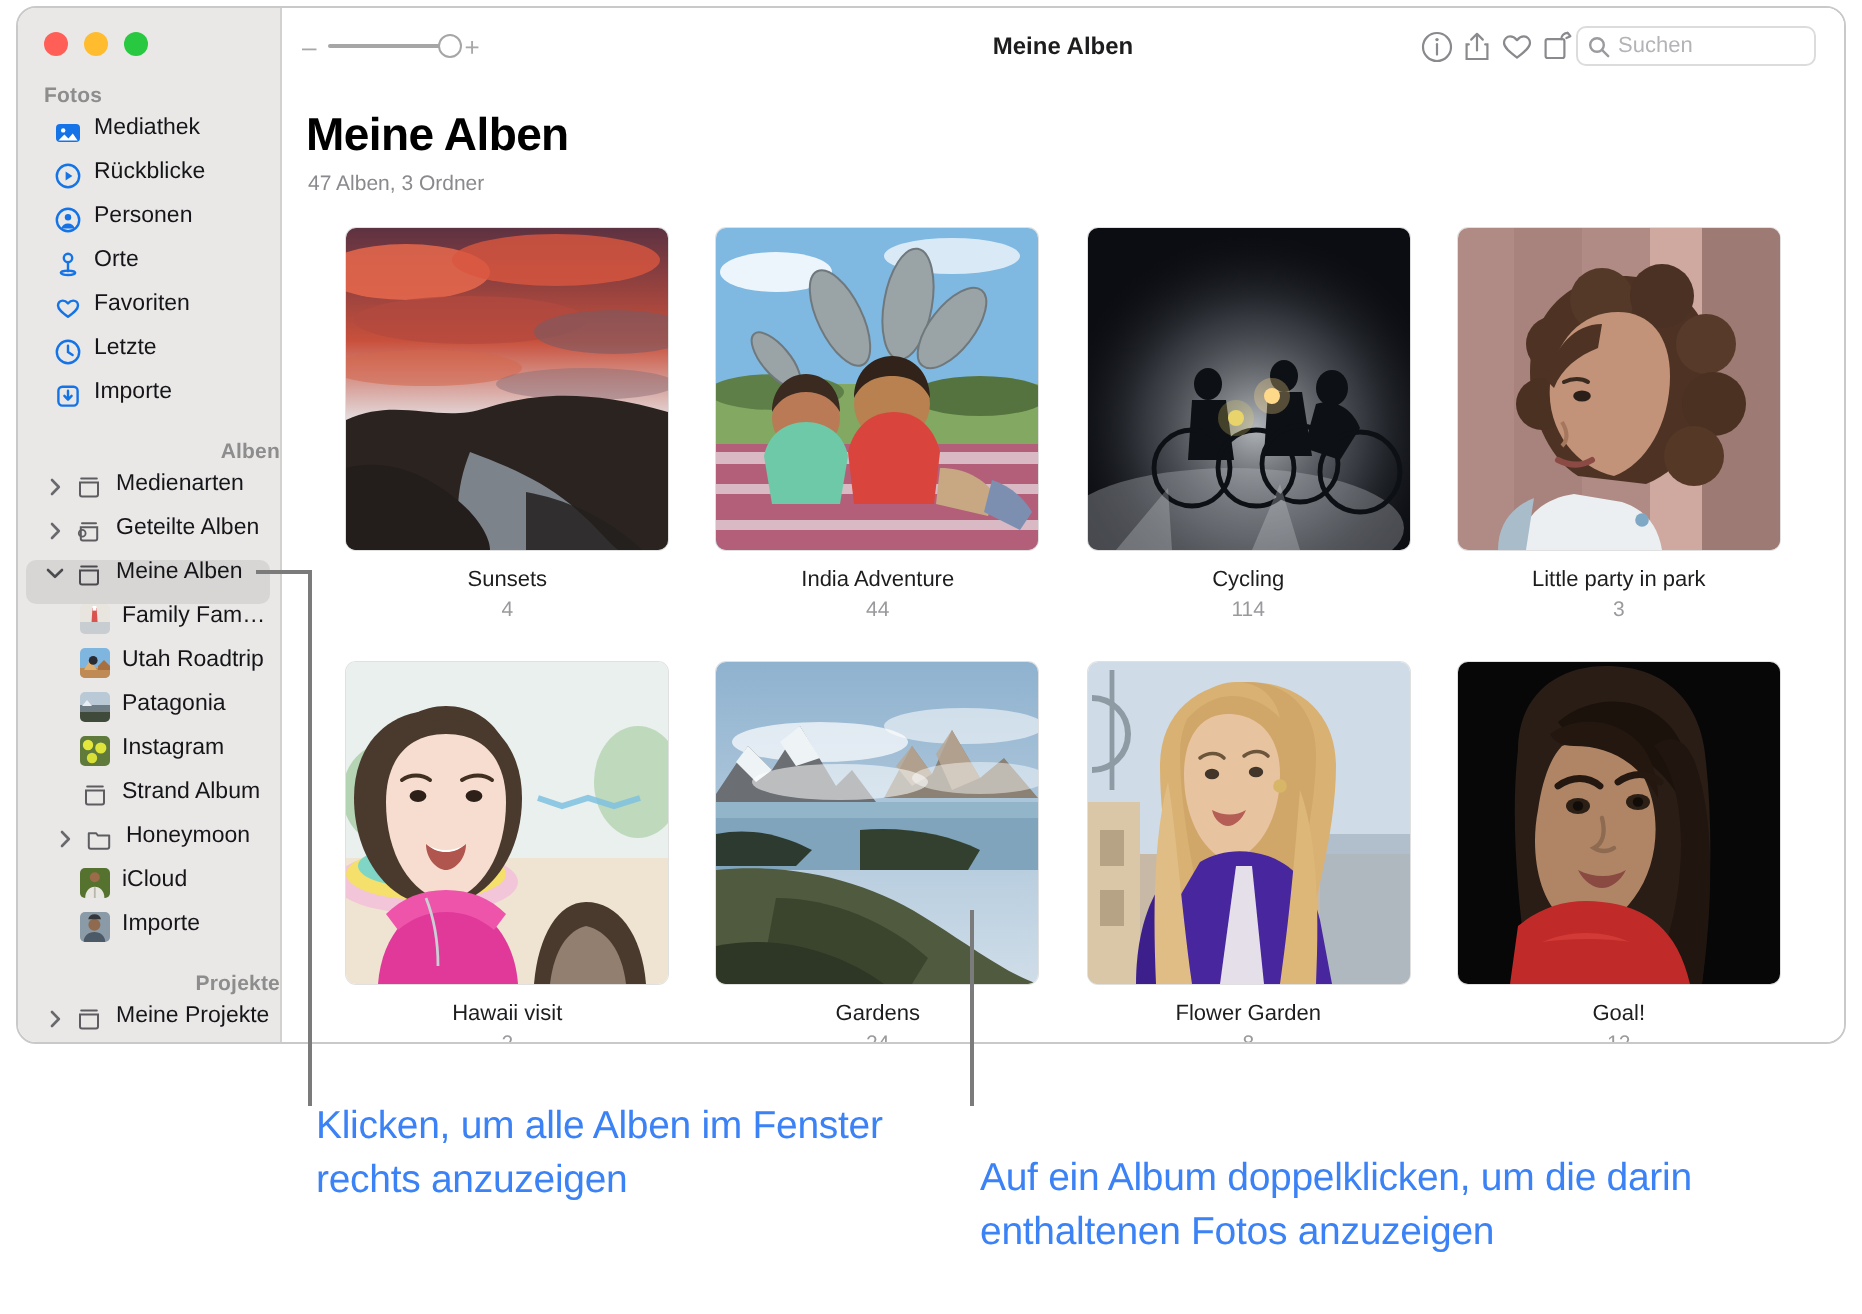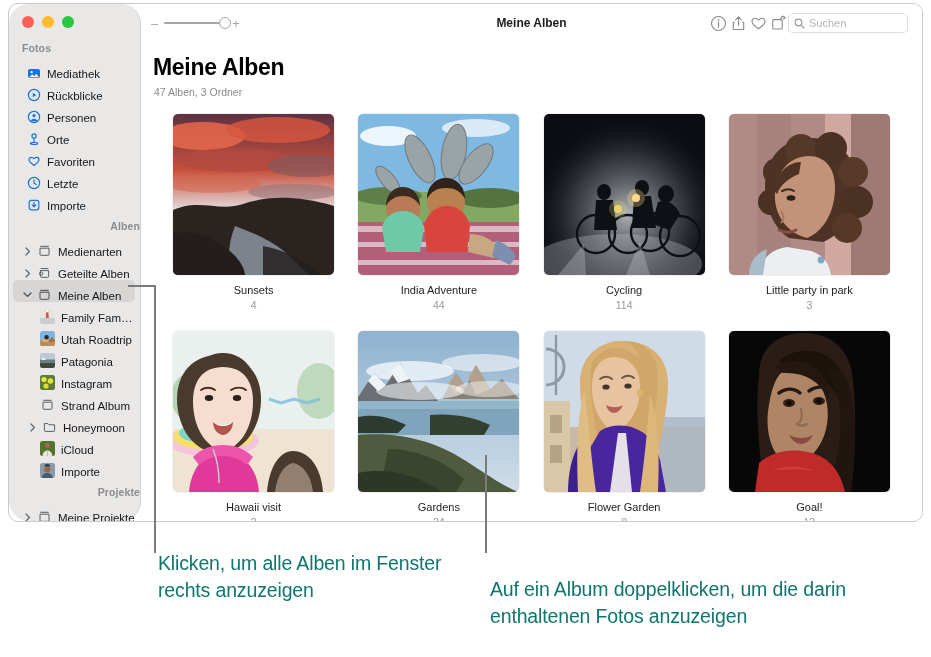--- a/index.html
+++ b/index.html
@@ -36,21 +36,20 @@
 
   
   .sidebar {
     width: 132px;
     height: 100%;
     background: #e9e8e7;
     border-right: 1px solid #d2d1d0;
     position: relative;
     padding-top: 0;
     flex: 0 0 132px;
-    border-radius: 20px;
   }
 
   .traffic {
     display: flex;
     gap: 8px;
     padding: 12px 0 0 13px;
     height: 32px;
     align-items: flex-start;
   }
   .dot { width: 12px; height: 12px; border-radius: 50%; }
@@ -62,21 +61,21 @@
     font-size: 10.5px;
     color: #8d8d8d;
     font-weight: 600;
     padding: 6px 0 4px 13px;
     letter-spacing: 0.1px;
   }
   .sb-section.tight { padding-top: 8px; text-align: right; }
 
   .sb-row {
     display: flex;
-    align-items: flex-end;
+    align-items: flex-start;
     height: 22px;
     padding-left: 13px;
     font-size: 11.5px;
     color: #16161a;
     gap: 6px;
     border-radius: 5px;
     margin: 0 5px 0 4px;
     white-space: nowrap;
   }
   .sb-row.selected { background: #d7d6d5; }
@@ -220,21 +219,21 @@
     text-align: center;
   }
 
   
   .leader { position: absolute; background: #7b7b7b; }
 
   .callout {
     position: absolute;
     font-size: 19.5px;
     line-height: 27px;
-    color: #0f766e;
+    color: #3b82f6;
     letter-spacing: -0.15px;
   }
   #callout-left  { left: 158px; top: 550px; width: 300px; }
   #callout-right { left: 490px; top: 576px; width: 400px; }
 </style>
 </head>
 <body>
 
 <div id="root">
 

